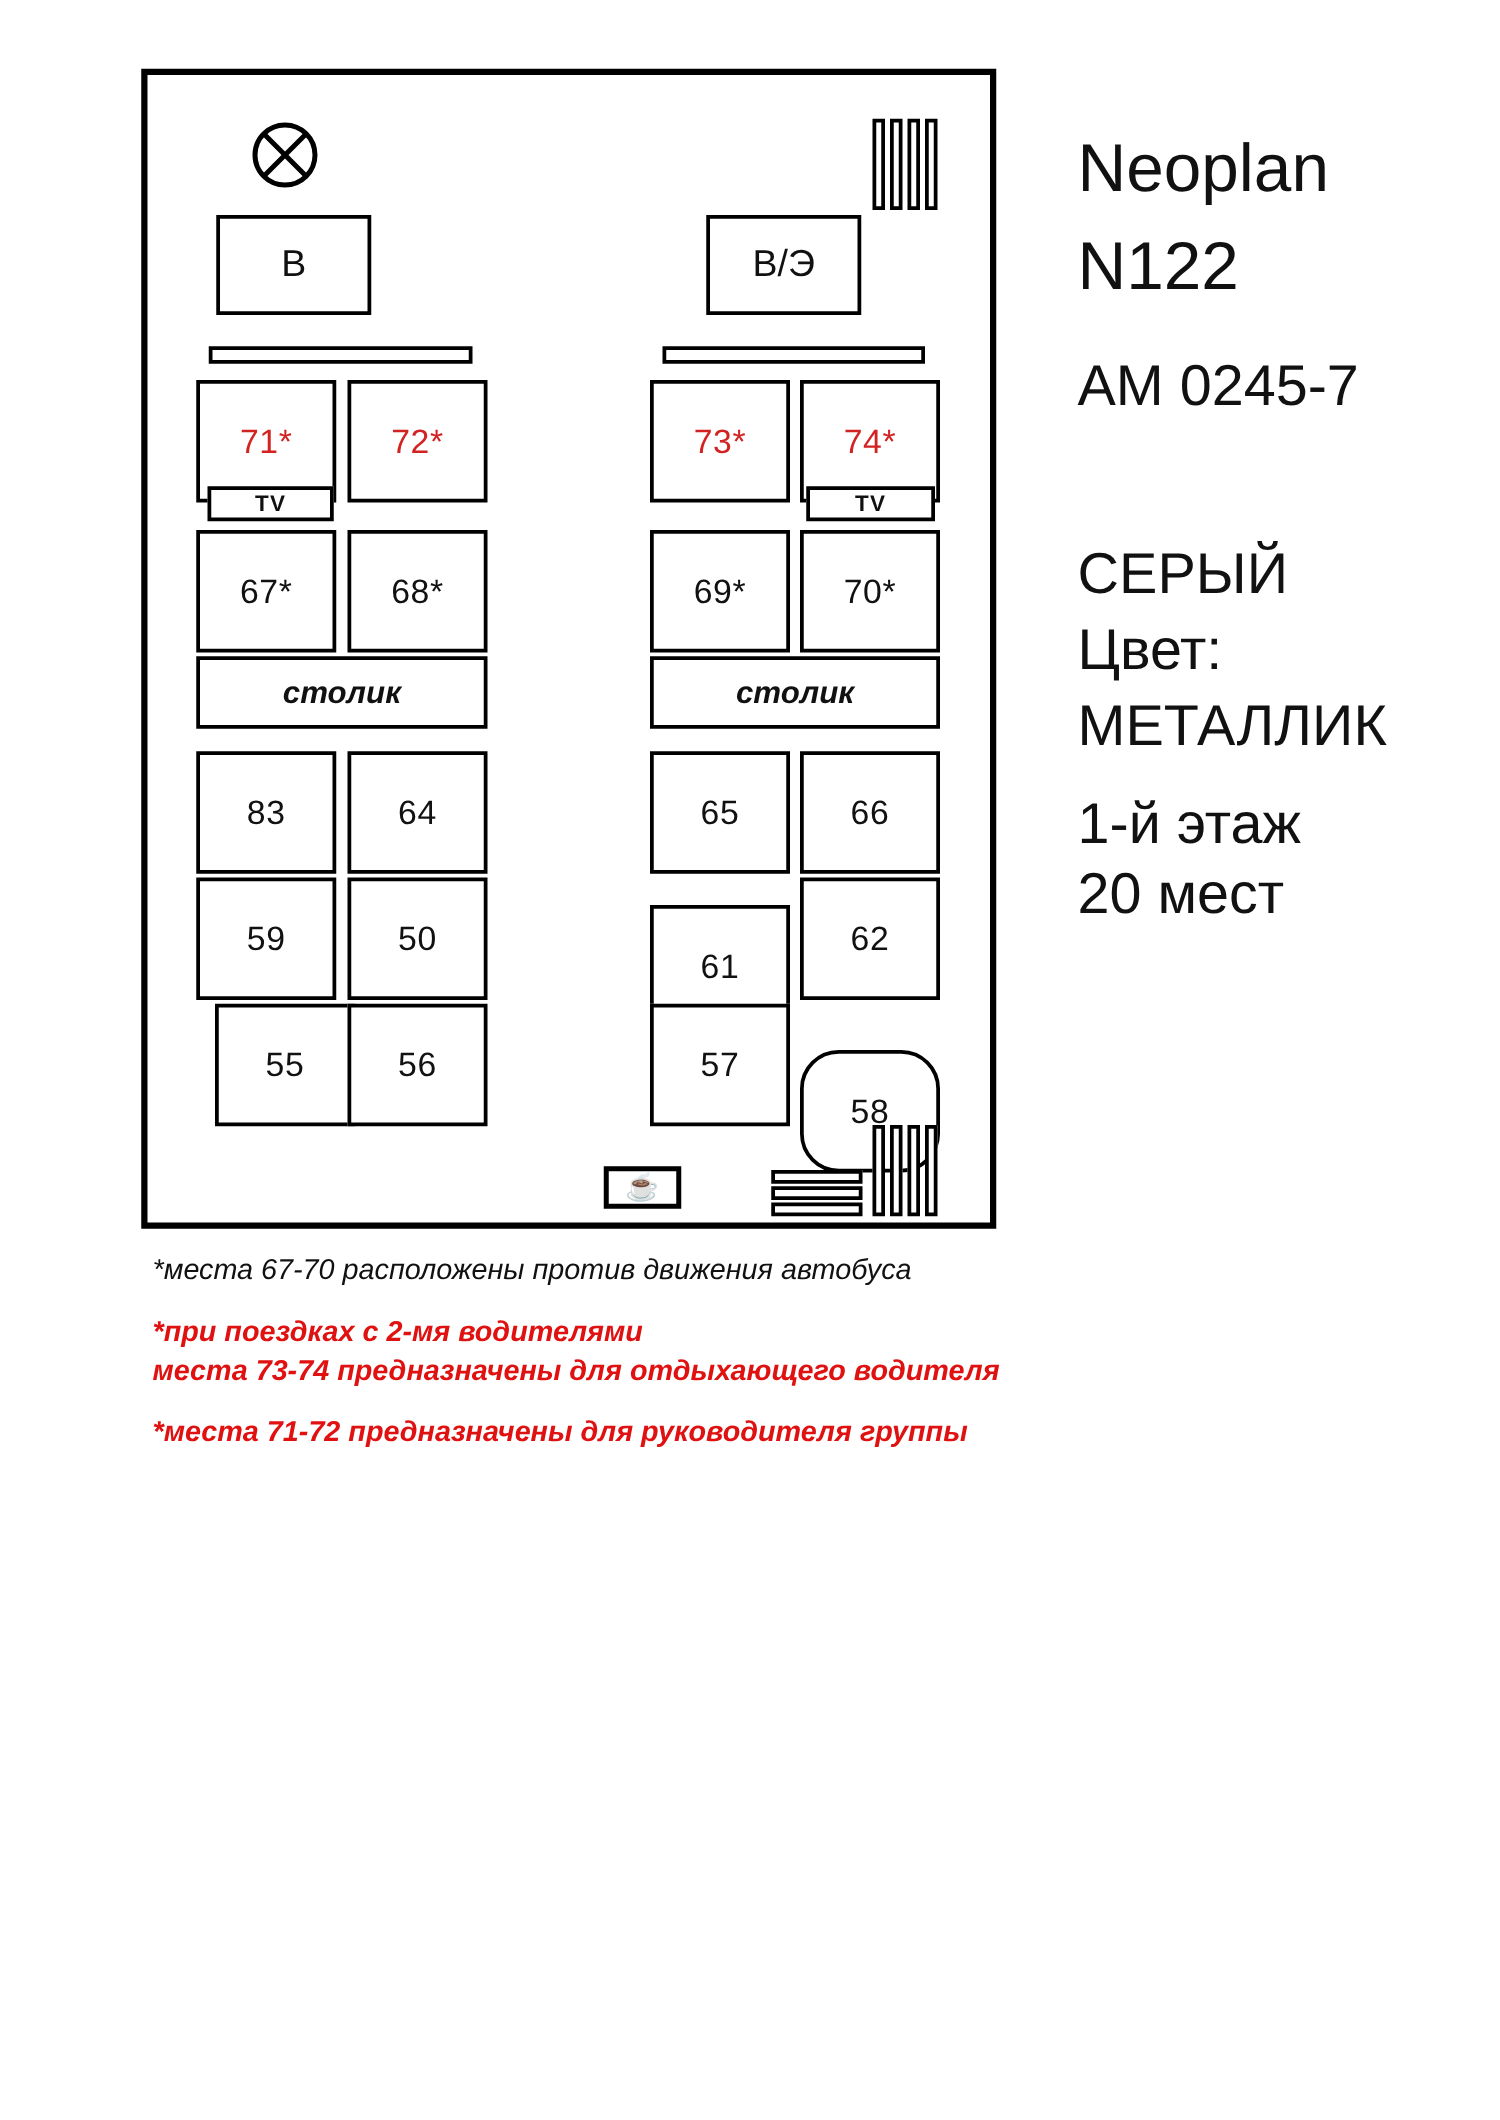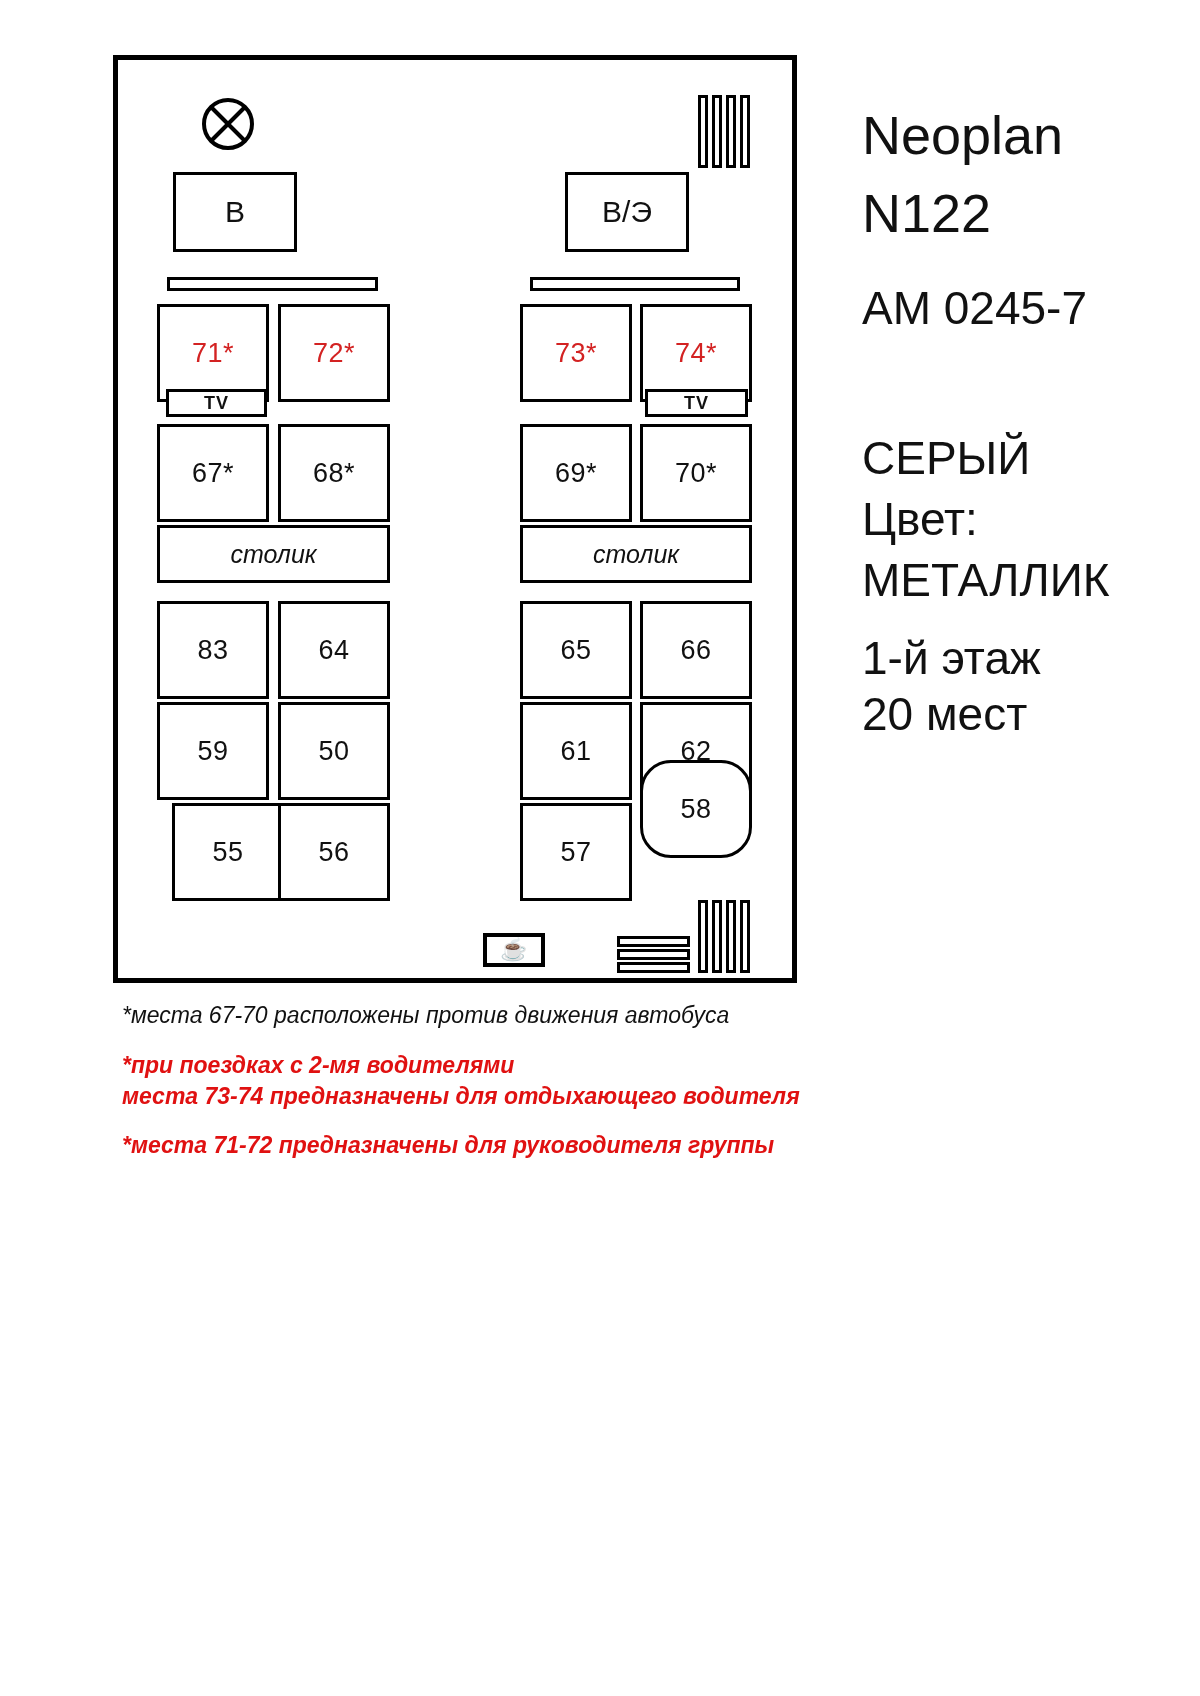--- a/index.html
+++ b/index.html
@@ -12,21 +12,21 @@
   .bus-outline{left:113px;top:55px;width:684px;height:928px;border:5px solid #000;background:#fff;}
 
   
   .box{border:3px solid #000;background:#fff;}
 
   .comp{width:124px;height:80px;font-size:30px;}
   .shelf{height:14px;}
   .seat{width:112px;height:98px;font-size:27px;letter-spacing:0.5px;}
   .seat.red{color:#d32222;}
   .tv{height:28px;font-size:18px;font-weight:bold;letter-spacing:1px;}
-  .tbl{height:58px;font-style:italic;font-size:25px;}
+  .tbl{height:58px;font-style:italic;font-size:25px;font-weight:bold;}
   .bar-v{width:10px;height:73px;border:3px solid #000;background:#fff;}
   .bar-h{width:73px;height:11px;border:3px solid #000;background:#fff;}
   .coffee-box{width:62px;height:34px;border:4px solid #000;font-size:22px;line-height:1;}
 
   
   .info{left:862px;white-space:nowrap;}
   .title{font-size:54px;line-height:78px;}
   .reg{font-size:46px;line-height:56px;}
   .colorblk{font-size:46px;line-height:61px;}
   .floorblk{font-size:46px;line-height:56px;}
@@ -118,37 +118,37 @@
   <div class="abs box seat center" style="left:640px;top:601px;">
       <span>66</span>
     </div>
 
   <div class="abs box seat center" style="left:157px;top:702px;">
       <span>59</span>
     </div>
   <div class="abs box seat center" style="left:278px;top:702px;">
       <span>50</span>
     </div>
-  <div class="abs box seat center" style="left:520px;top:702px;">
+  <div class="abs box seat center" style="left:520px;top:724px;">
       <span>61</span>
     </div>
   <div class="abs box seat center" style="left:640px;top:702px;">
       <span>62</span>
     </div>
 
   <div class="abs box seat center" style="left:172px;top:803px;">
       <span>55</span>
     </div>
   <div class="abs box seat center" style="left:278px;top:803px;">
       <span>56</span>
     </div>
   <div class="abs box seat center" style="left:520px;top:803px;">
       <span>57</span>
     </div>
-  <div class="abs box seat center" style="left:640px;top:760px;border-radius:31px;">
+  <div class="abs box seat center" style="left:640px;top:840px;border-radius:31px;">
       <span>58</span>
     </div>
 
   <div class="abs coffee-box center" style="left:483px;top:933px;">
     <span>☕</span>
   </div>
 
   <div>
     <div class="abs bar-h" style="left:617px;top:936px;"></div>
     <div class="abs bar-h" style="left:617px;top:949px;"></div>

